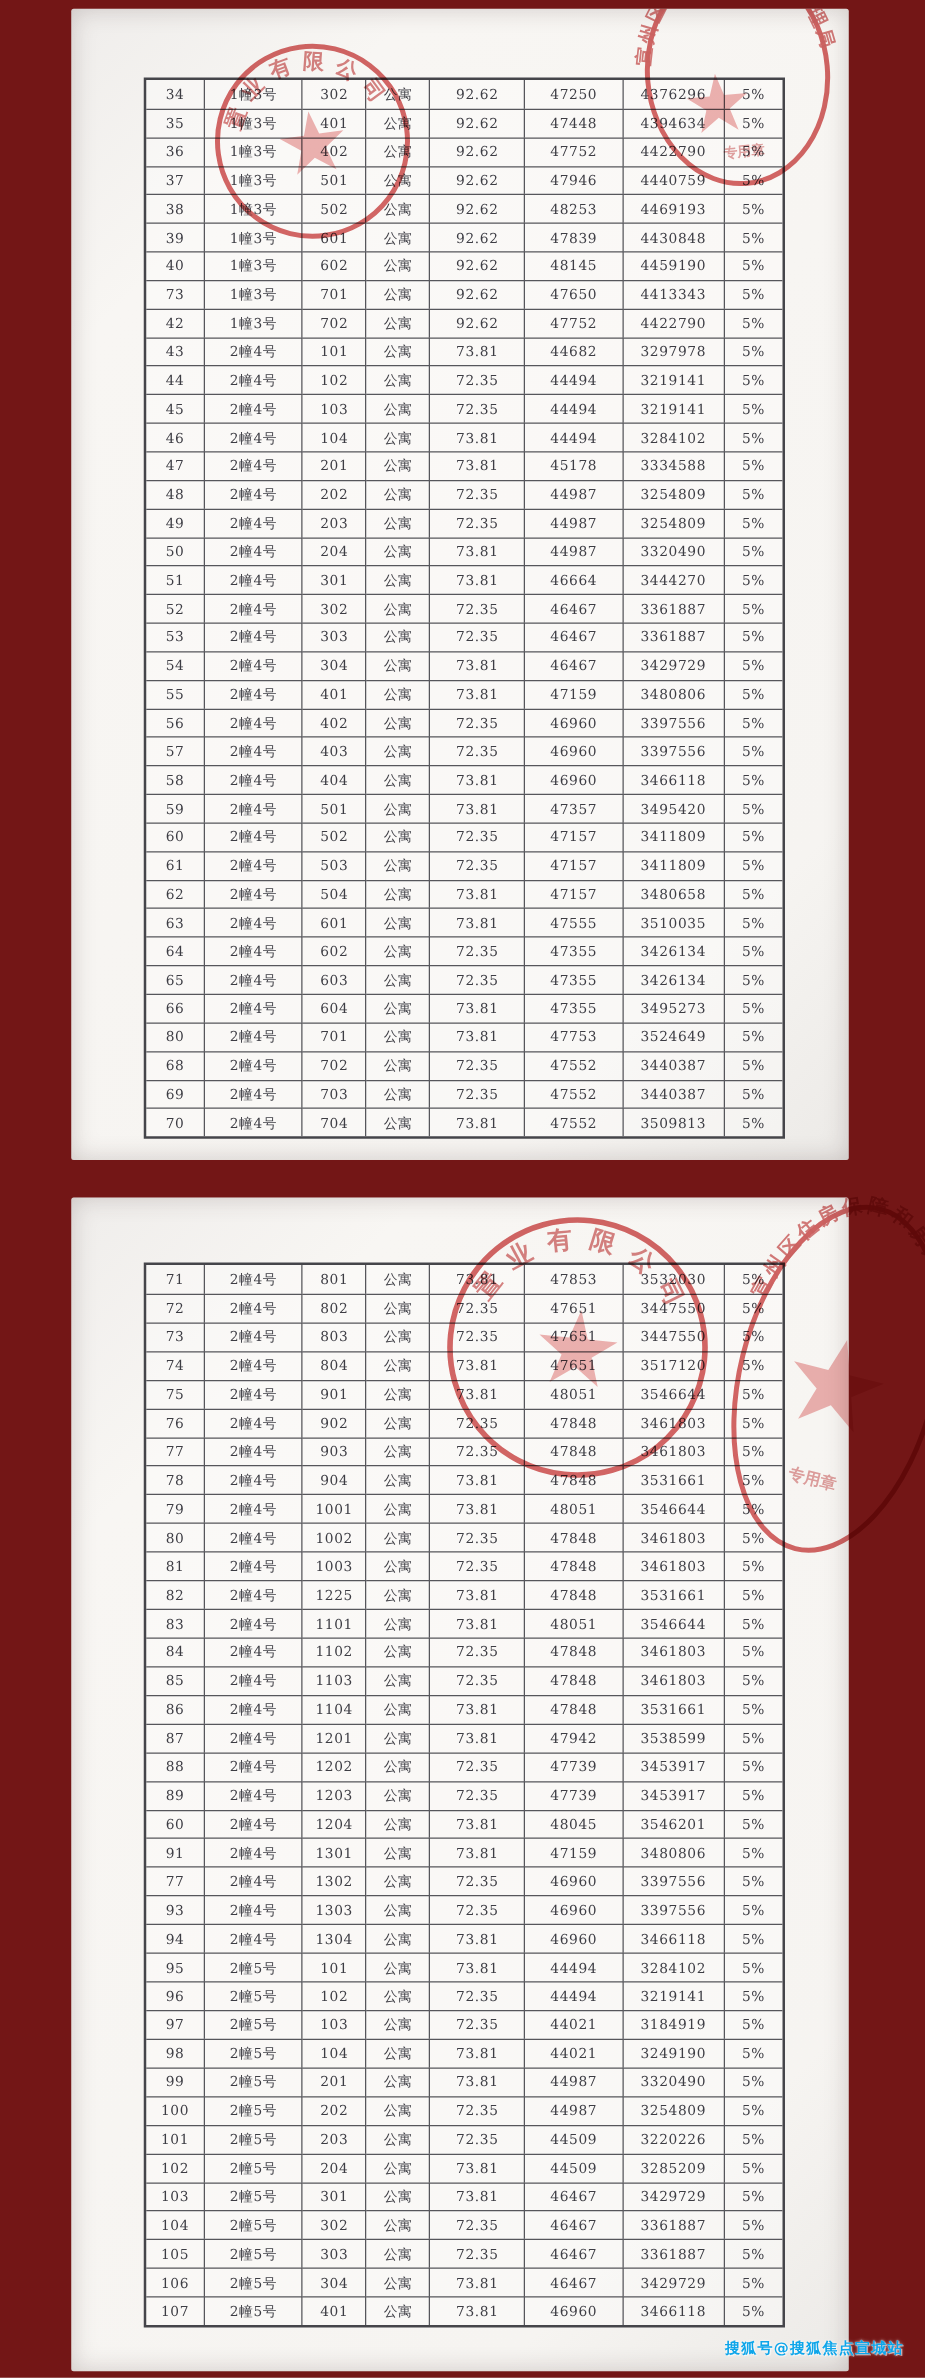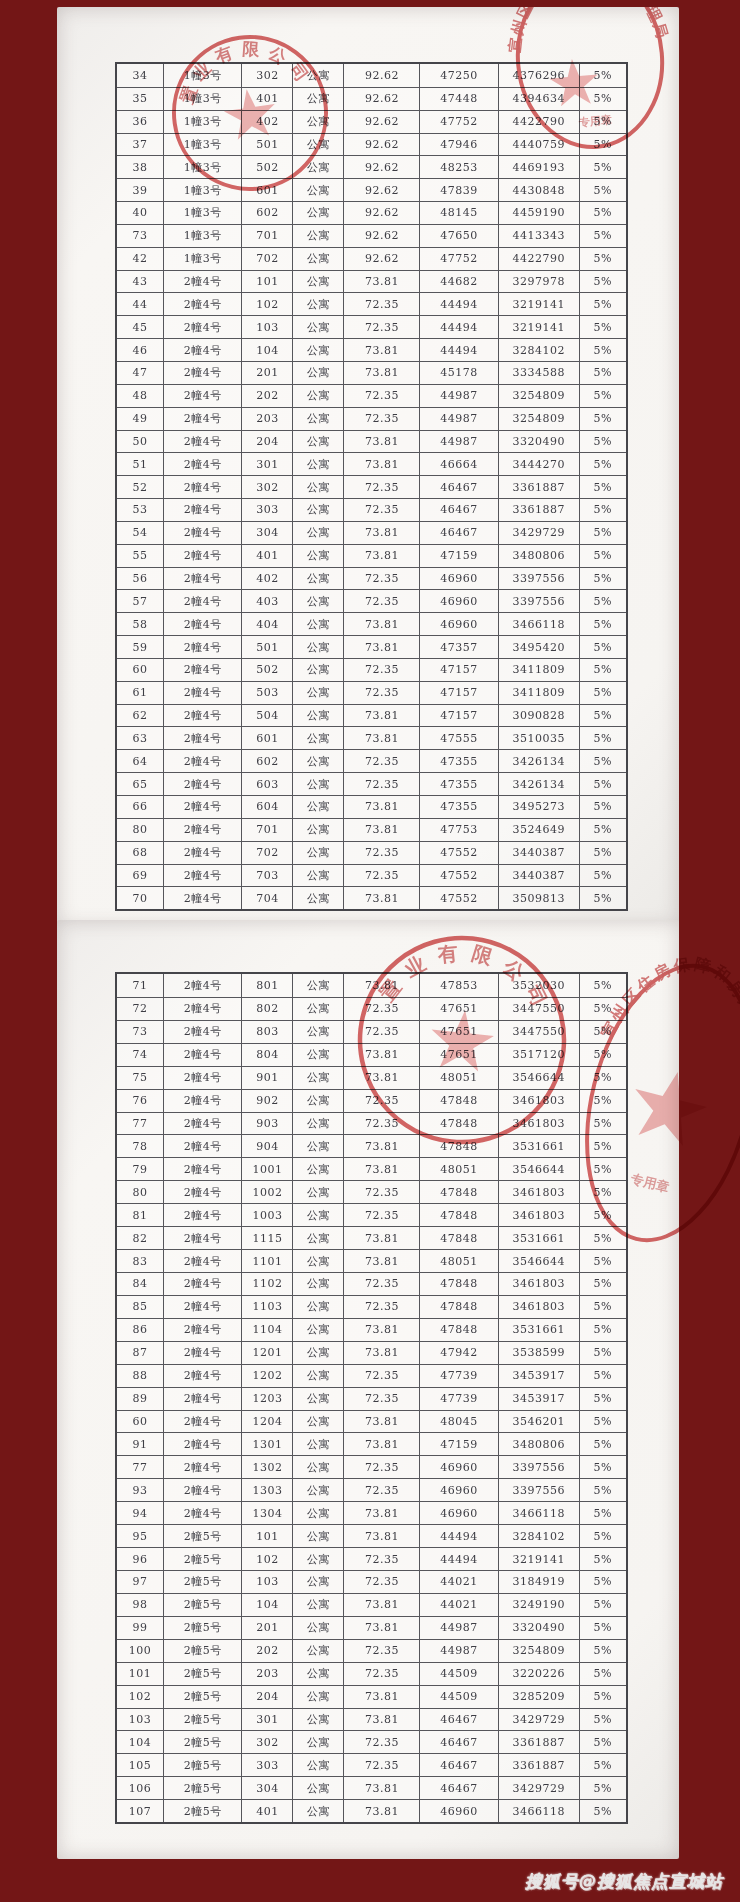--- a/index.html
+++ b/index.html
@@ -8,21 +8,21 @@
     background:#731616;
     font-family:"DejaVu Sans",sans-serif;
   }
   .sheet{
     position:absolute;left:57px;width:622px;
     background:linear-gradient(135deg,#efedeb 0%,#f8f6f3 18%,#f6f4f1 82%,#eceae7 100%);
     border-radius:2px;overflow:hidden;
     box-shadow:inset 0 0 20px rgba(70,45,45,.22);
   }
   #page1{top:7px;height:921px;}
-  #page2{top:920px;height:939px;}
+  #page2{top:958px;height:939px;}
   .ptable{
     position:absolute;left:58px;width:509px;
     display:flex;flex-direction:column;
     border:2px solid #45454a;background:rgba(255,255,255,.35);
   }
   #table1{top:55px;height:845px;}
   #table2{top:52px;height:848px;}
   .trow{
     flex:1;display:grid;
     grid-template-columns:9.25% 15.4% 10% 10.05% 14.9% 15.4% 15.9% 9.1%;
@@ -34,23 +34,22 @@
     border-right:1px solid #56565b;overflow:hidden;white-space:nowrap;
     letter-spacing:.5px;
   }
   .tcell:last-child{border-right:none;}
   .stamp{position:absolute;mix-blend-mode:multiply;opacity:.88;pointer-events:none;}
   .stamp .ring{fill:none;stroke:#cf5252;}
   .stamp .star{fill:rgba(222,98,98,.55);}
   .stamp text{fill:#c94f4f;font-family:"DejaVu Sans",sans-serif;font-weight:bold;}
   .watermark{
     position:absolute;top:1870px;right:17px;z-index:20;
-    font-size:17px;font-weight:bold;letter-spacing:1px;color:#e5e5e5;
+    font-size:12px;font-weight:bold;letter-spacing:1px;color:#0ea5e9;
     text-shadow:0 0 1px rgba(255,255,255,.95),0 0 3px rgba(255,255,255,.65),1px 1px 0 rgba(255,255,255,.5);
-    font-style:italic;
   }
 </style>
 </head>
 <body>
 
 <div class="sheet" id="page1">
 
   <div class="ptable" id="table1">
 
   <div class="trow">
@@ -333,21 +332,21 @@
       <div class="tcell">3411809</div>
       <div class="tcell">5%</div>
     </div>
       <div class="trow">
       <div class="tcell">62</div>
       <div class="tcell">2幢4号</div>
       <div class="tcell">504</div>
       <div class="tcell">公寓</div>
       <div class="tcell">73.81</div>
       <div class="tcell">47157</div>
-      <div class="tcell">3090828</div>
+      <div class="tcell">3480658</div>
       <div class="tcell">5%</div>
     </div>
       <div class="trow">
       <div class="tcell">63</div>
       <div class="tcell">2幢4号</div>
       <div class="tcell">601</div>
       <div class="tcell">公寓</div>
       <div class="tcell">73.81</div>
       <div class="tcell">47555</div>
       <div class="tcell">3510035</div>
@@ -559,21 +558,21 @@
       <div class="tcell">1003</div>
       <div class="tcell">公寓</div>
       <div class="tcell">72.35</div>
       <div class="tcell">47848</div>
       <div class="tcell">3461803</div>
       <div class="tcell">5%</div>
     </div>
       <div class="trow">
       <div class="tcell">82</div>
       <div class="tcell">2幢4号</div>
-      <div class="tcell">1115</div>
+      <div class="tcell">1225</div>
       <div class="tcell">公寓</div>
       <div class="tcell">73.81</div>
       <div class="tcell">47848</div>
       <div class="tcell">3531661</div>
       <div class="tcell">5%</div>
     </div>
       <div class="trow">
       <div class="tcell">83</div>
       <div class="tcell">2幢4号</div>
       <div class="tcell">1101</div>

